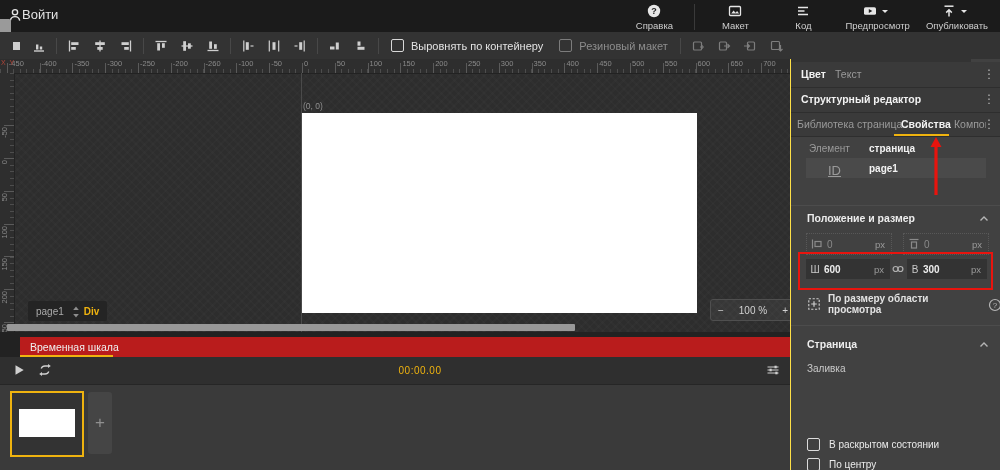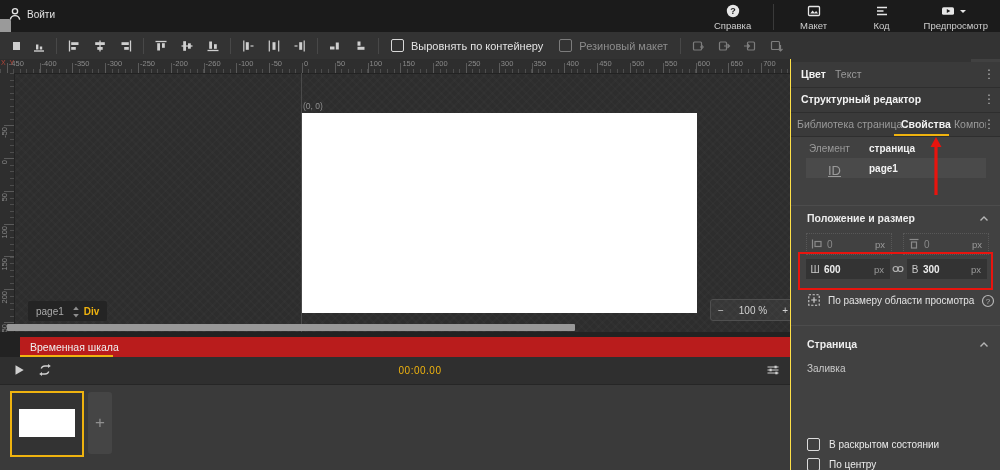--- a/index.html
+++ b/index.html
@@ -4,21 +4,21 @@
 <style>
   html,body{margin:0;padding:0;background:#222;}
   #app{position:relative;width:1000px;height:470px;overflow:hidden;
        font-family:"Liberation Sans",sans-serif;color:#ddd;
        -webkit-font-smoothing:antialiased;user-select:none;}
   .abs{position:absolute;}
   svg{display:block;}
 
   
   #topbar{left:0;top:0;width:1000px;height:32px;background:#1b1b1b;}
-  #login{left:8px;top:7px;display:flex;align-items:center;gap:5px;color:#e4e4e4;font-size:10px;text-align:center;}
+  #login{left:8px;top:7px;display:flex;align-items:center;gap:0;color:#e4e4e4;font-size:13px;text-align:center;}
   #topbar-actions{right:4px;top:3px;display:flex;align-items:flex-start;height:28px;}
   .tb-act{display:flex;flex-direction:column;align-items:center;justify-content:center;
           min-width:52px;padding:0 8px;cursor:pointer;}
   .tb-act .ic{height:15px;color:#e6e6e6;display:flex;align-items:center;gap:1px;}
   .tb-act .lbl{font-size:9.5px;color:#cfcfcf;margin-top:2px;white-space:nowrap;}
   .tb-sep{width:1px;height:26px;background:#3a3a3a;margin:1px 6px 0 6px;}
   #edge-fragment{left:0;top:19px;width:11px;height:18px;background:#9a9a9a;border-radius:0 2px 2px 0;}
 
   
   #toolbar{left:0;top:32px;width:1000px;height:27px;background:#333;border-bottom:1px solid #262626;
@@ -145,20 +145,32 @@
           <span class="ic">
             <svg width="14" height="14" viewBox="0 0 14 14">
               <rect x="1" y="3.2" width="12" height="7.6" rx="1.6" fill="currentColor"></rect>
               <path d="M5.8 5.1l3.5 1.9-3.5 1.9z" fill="#1d1d1d"></path>
             </svg>
             <svg width="14" height="14" viewBox="0 0 14 14">
               <path d="M4 6l3 3 3-3z" fill="currentColor"></path>
             </svg>
           </span>
                  <span class="lbl">Предпросмотр</span>
+        </div>
+        <div class="tb-act">
+          <span class="ic">
+            <svg width="14" height="14" viewBox="0 0 14 14">
+              <path d="M2.5 2.2h9" stroke="currentColor" stroke-width="1.5"></path>
+              <path d="M7 12.5V5.8M4.2 8.6L7 5.8l2.8 2.8" fill="none" stroke="currentColor" stroke-width="1.5"></path>
+            </svg>
+            <svg width="14" height="14" viewBox="0 0 14 14">
+              <path d="M4 6l3 3 3-3z" fill="currentColor"></path>
+            </svg>
+          </span>
+                 <span class="lbl">Опубликовать</span>
         </div>
       </div>
   </div>
   <div id="edge-fragment" class="abs"></div>
 
   <div id="toolbar" class="abs">
     <span id="tb-icons" style="display:flex;align-items:center;">
         <span class="tbi">
           <svg width="14" height="14" viewBox="0 0 14 14">
             <rect x="7" y="3" width="7" height="8" fill="currentColor"></rect>
@@ -486,21 +498,21 @@
       <span class="unit">px</span>
     </div>
 
     <div class="abs" style="left:16px;top:234px;display:flex;align-items:center;gap:7px;">
       <span style="width:14px;height:14px;color:#cfcfcf;">
           <svg width="14" height="14" viewBox="0 0 14 14">
             <rect x="1.8" y="1.8" width="10.4" height="10.4" fill="none" stroke="currentColor" stroke-width="1.1" stroke-dasharray="2.2 1.6"></rect>
             <path d="M7 4.2v5.6M4.2 7h5.6" stroke="currentColor" stroke-width="1.2"></path>
           </svg>
         </span>
-      <span class="lblsm" style="color:#e2e2e2;">По размеру области просмотра</span>
+      <span class="lblsm" style="color:#e2e2e2;font-weight:bold;">По размеру области просмотра</span>
       <span style="width:13px;height:13px;color:#b5b5b5;">
           <svg width="14" height="14" viewBox="0 0 14 14">
             <circle cx="7" cy="7" r="5.5" fill="none" stroke="currentColor" stroke-width="1.2"></circle>
             <text x="7" y="9.8" font-size="8" text-anchor="middle" fill="currentColor">?</text>
           </svg>
         </span>
     </div>
 
     <div class="abs" style="left:0;top:266px;width:210px;height:1px;background:#4c4c4c;"></div>
     <span class="abs sec-title" style="left:16px;top:279px;">Страница</span>

